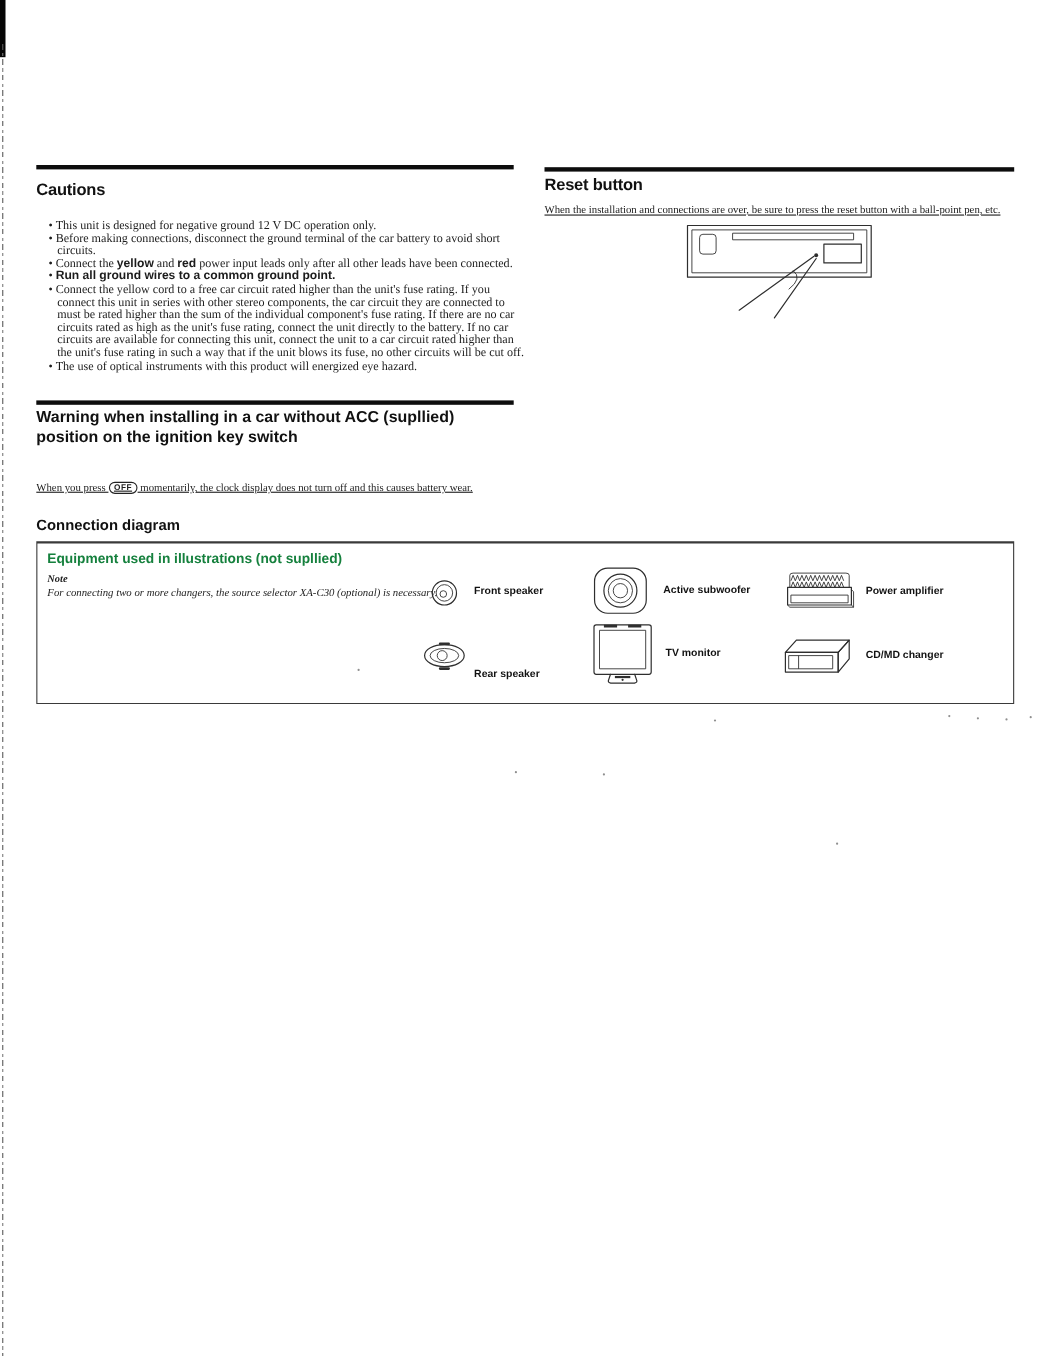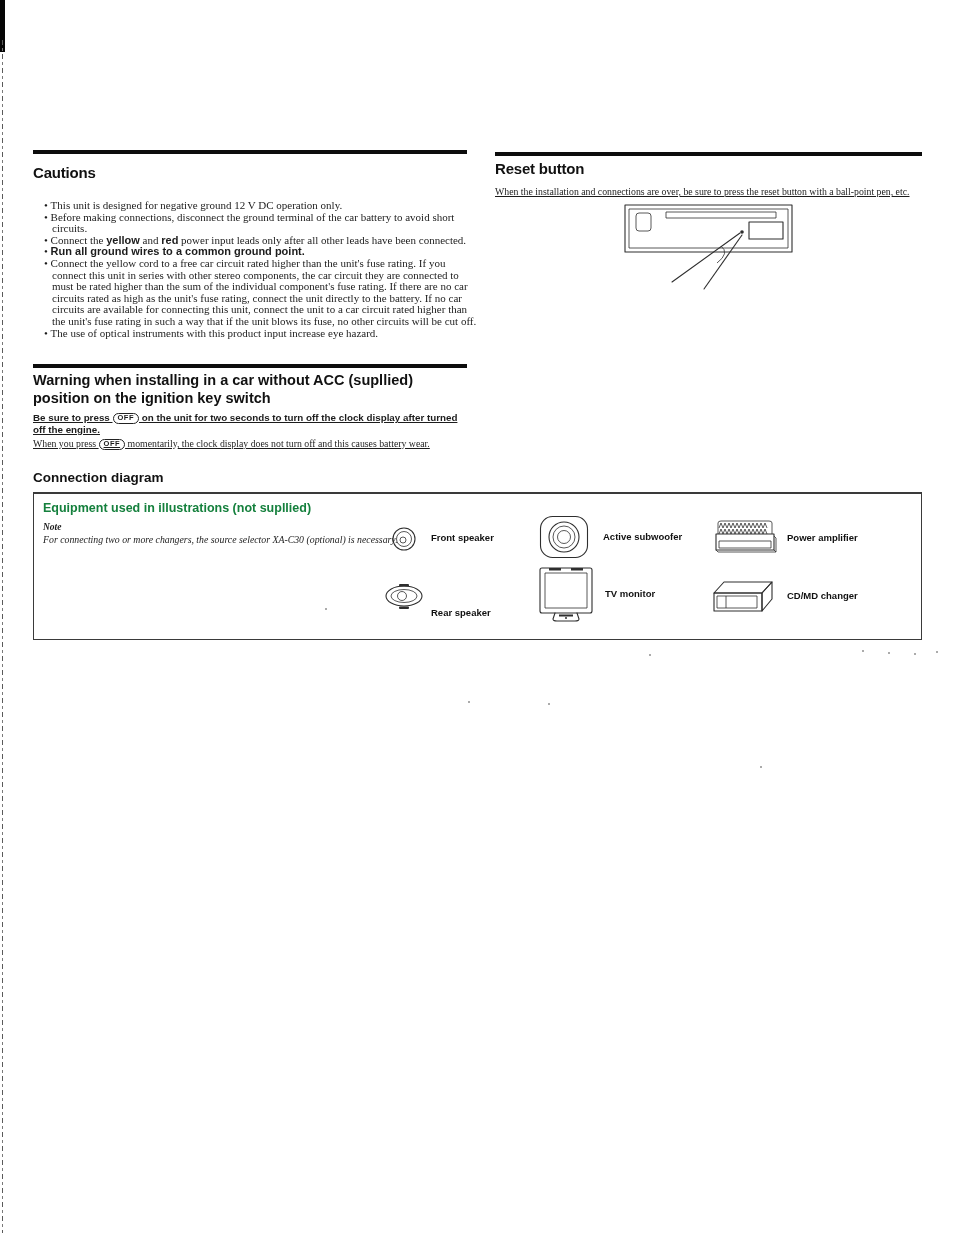--- a/index.html
+++ b/index.html
@@ -110,26 +110,25 @@
 
   <div class="rule left-col" style="top:150px"></div>
   <h2 class="sec" style="left:33px;top:164px">Cautions</h2>
 
   <ul class="bullets">
     <li><span>This unit is designed for negative ground 12 V DC operation only.</span></li>
     <li><span>Before making connections, disconnect the ground terminal of the car battery to avoid short circuits.</span></li>
     <li><span>Connect the </span><span class="b">yellow</span><span> and </span><span class="b">red</span><span> power input leads only after all other leads have been connected.</span></li>
     <li><span class="b">Run all ground wires to a common ground point.</span></li>
     <li><span>Connect the yellow cord to a free car circuit rated higher than the unit's fuse rating. If you connect this unit in series with other stereo components, the car circuit they are connected to must be rated higher than the sum of the individual component's fuse rating. If there are no car circuits rated as high as the unit's fuse rating, connect the unit directly to the battery. If no car circuits are available for connecting this unit, connect the unit to a car circuit rated higher than the unit's fuse rating in such a way that if the unit blows its fuse, no other circuits will be cut off.</span></li>
-    <li><span>The use of optical instruments with this product input increase eye hazard.</span></li>
+    <li><span>The use of optical instruments with this product will energized eye hazard.</span></li>
   </ul>
 
   <div class="rule left-col" style="top:364px"></div>
   <h2 class="warn-head">Warning when installing in a car without ACC (supllied) position on the ignition key switch</h2>
-  <p class="para" style="left:33px;top:412px;width:438px"><span class="b">Be sure to press </span><span class="pill">OFF</span><span class="b"> on the unit for two seconds to turn off the clock display after turned off the engine.</span></p>
   <p class="para" style="left:33px;top:438px;width:438px"><span>When you press </span><span class="u pill">OFF</span><span> momentarily, the clock display does not turn off and this causes battery wear.</span></p>
 
   <div class="rule right-col" style="top:152px"></div>
   <h2 class="sec" style="left:495px;top:160px">Reset button</h2>
   <p class="para" style="left:495px;top:186px;width:432px">When the installation and connections are over, be sure to press the reset button with a ball-point pen, etc.</p>
 
   <div style="position:absolute;left:622px;top:202px">
     <svg width="178" height="88" viewBox="0 0 178 88">
       <rect class="line" x="3" y="3" width="167" height="47"></rect>
       <rect class="thin" x="7" y="7" width="159" height="39"></rect>

